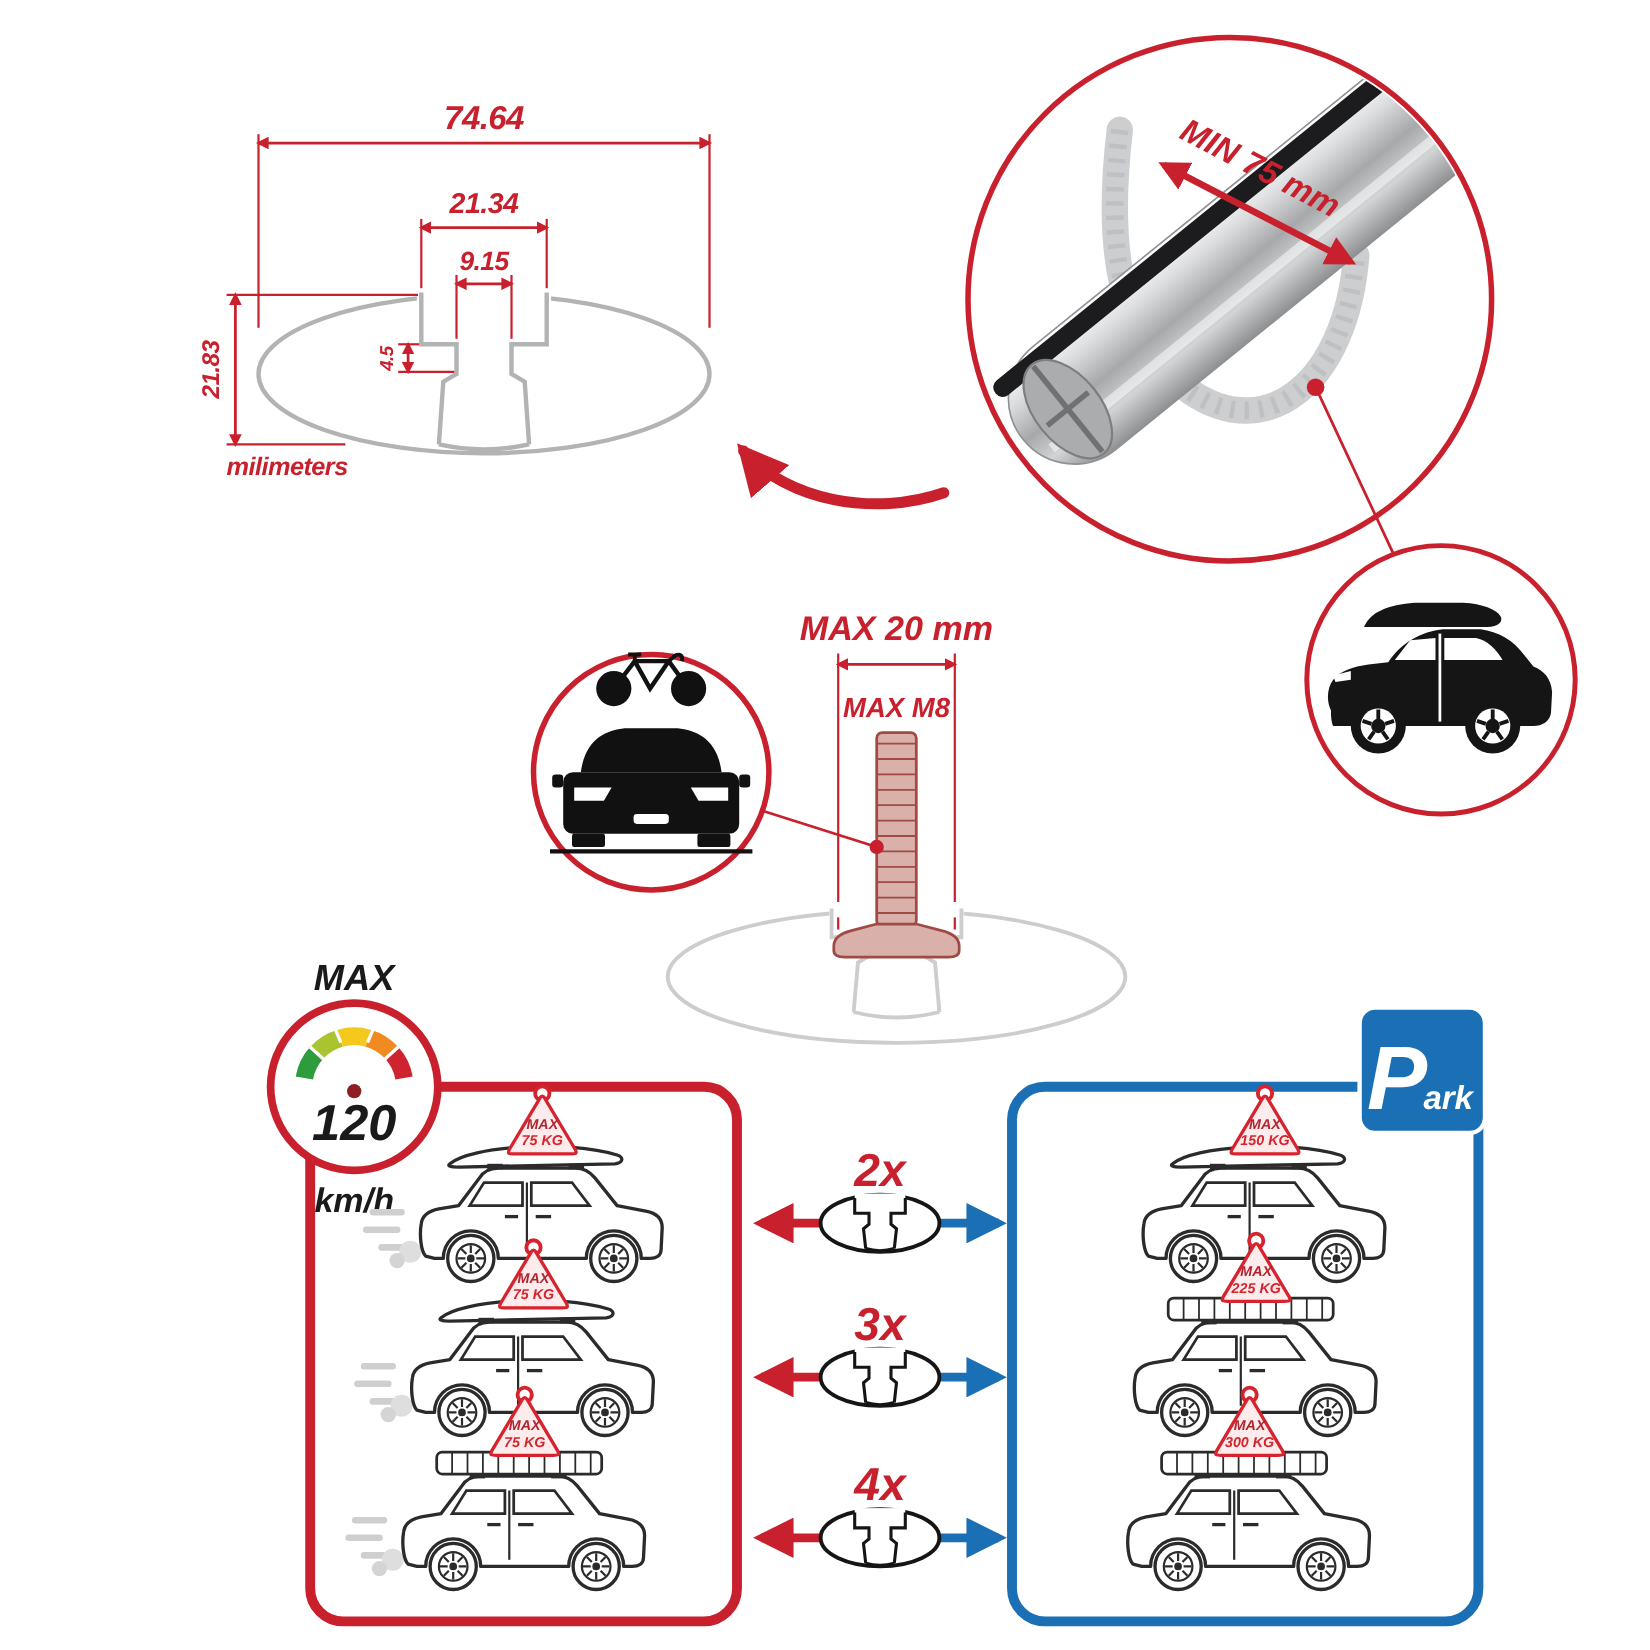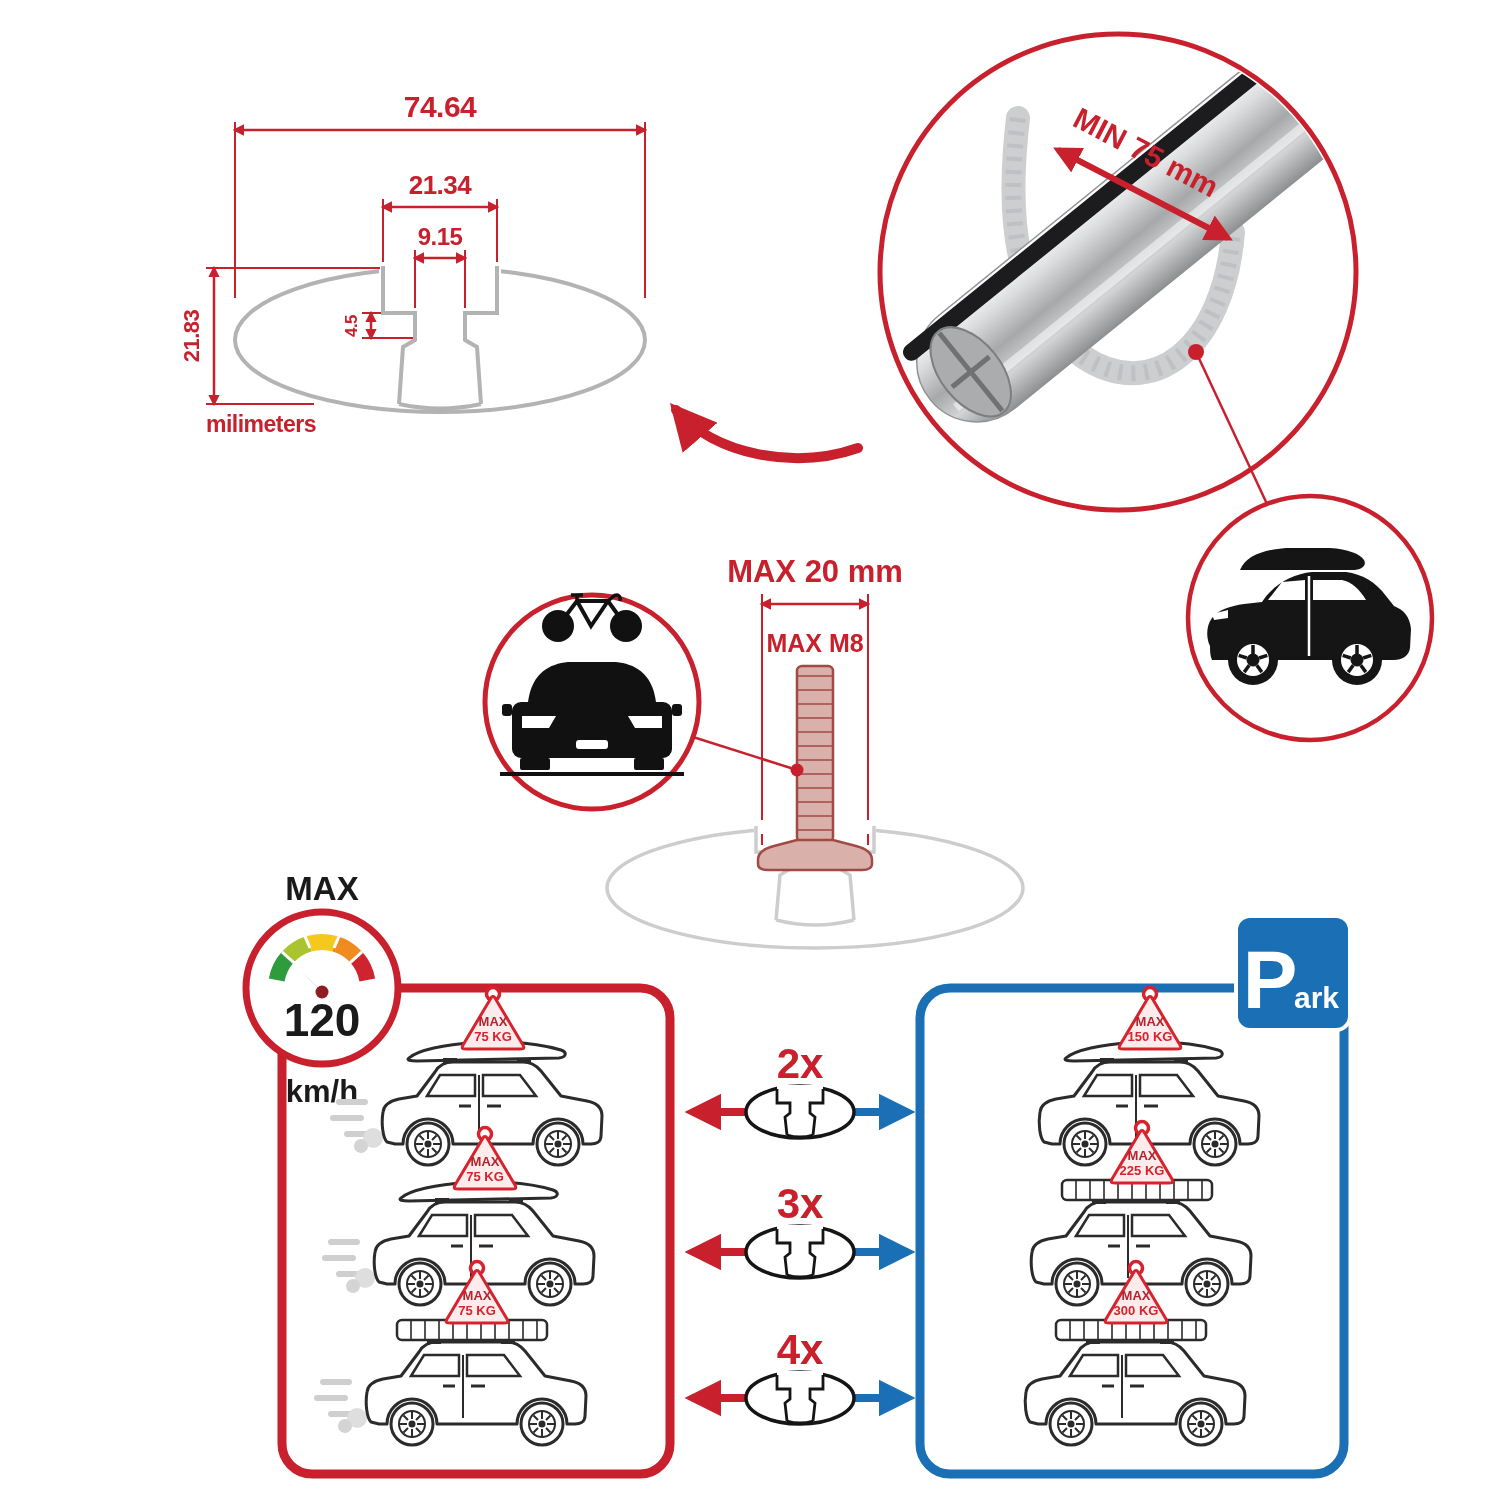--- a/index.html
+++ b/index.html
@@ -1,16 +1,16 @@
 <!DOCTYPE html>
 <html><head>
 <meta charset="utf-8">
 <style>
   html,body{margin:0;padding:0;background:#fff;}
-  #canvas{width:1500px;height:1500px;position:relative;background:#fff;overflow:hidden;}
+  #canvas{width:1500px;height:1500px;position:relative;background:#fff;overflow:hidden;font-style:italic;}
   svg{display:block;}
   svg text{font-family:"Liberation Sans",sans-serif;}
   .dim{fill:#c8202c;font-weight:700;text-anchor:middle;letter-spacing:-0.5px;}
   .redlabel{fill:#c8202c;font-weight:700;text-anchor:middle;}
   .blk{fill:#1a1a1a;font-weight:700;text-anchor:middle;}
   .white{fill:#ffffff;font-weight:700;}
   .flagmax{fill:#b12430;font-weight:700;text-anchor:middle;}
   .flagkg{fill:#d6232e;font-weight:700;text-anchor:middle;}
 </style>
 </head>

